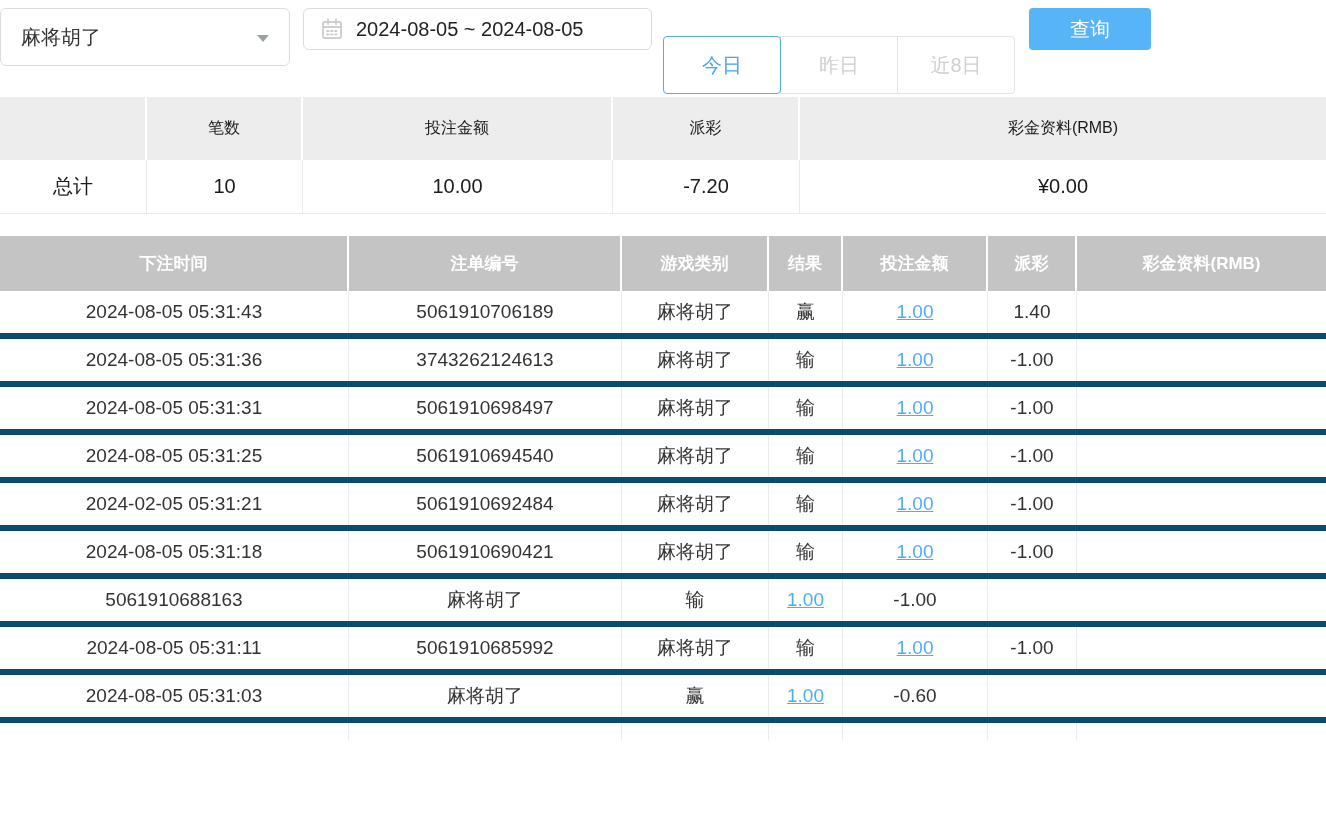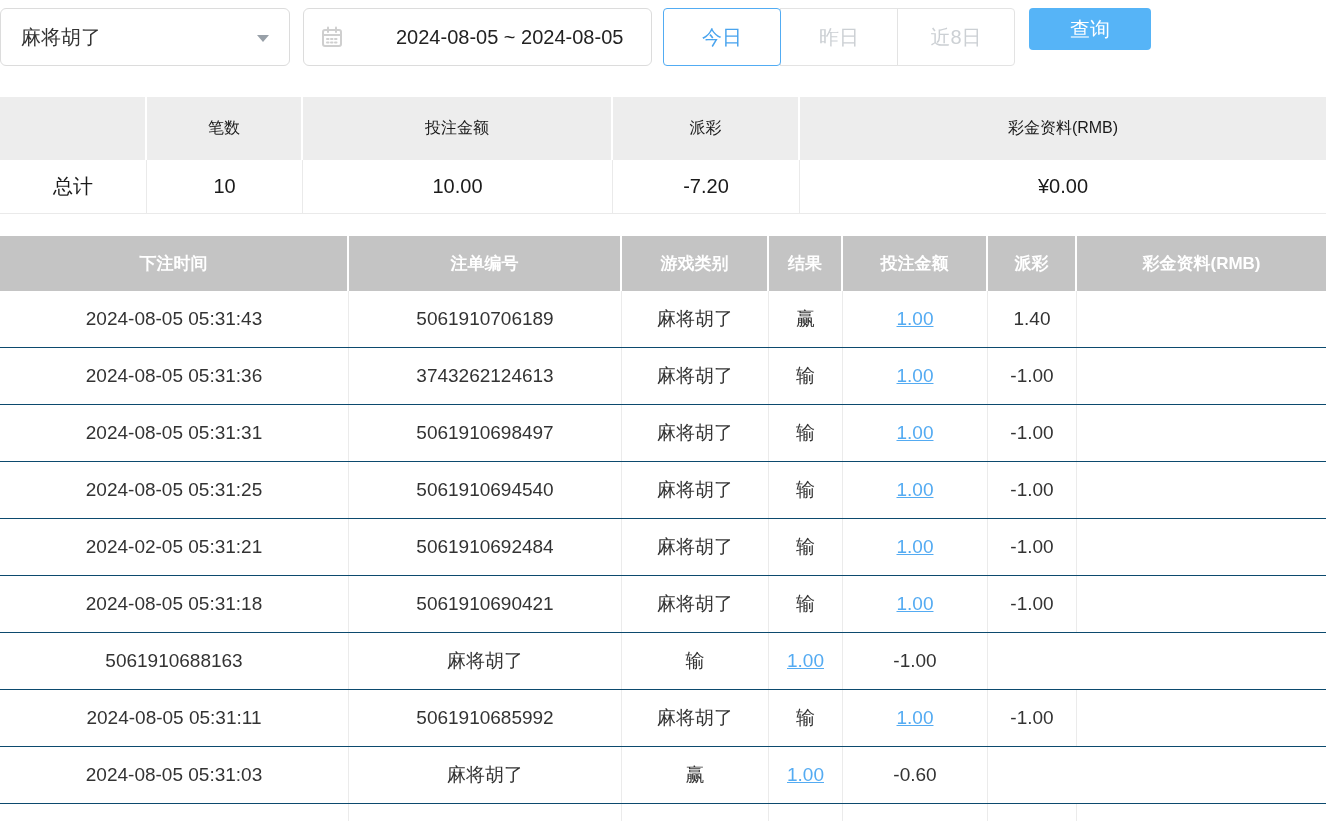--- a/index.html
+++ b/index.html
@@ -9,30 +9,30 @@
   
   .topbar { position:absolute; left:0; top:8px; width:1326px; height:58px; display:flex; }
   .select-box {
     width:290px; height:58px; border:1px solid #dcdcdc; border-radius:6px; background:#fff;
     display:flex; align-items:center; justify-content:space-between;
     padding:0 20px; font-size:20px; color:#333; cursor:pointer;
   }
   .caret-down { width:0; height:0; border-left:6px solid transparent; border-right:6px solid transparent;
     border-top:7px solid #98a0a8; margin-top:2px; }
   .date-box {
-    margin-left:13px; width:349px; height:58px; border:1px solid #dcdcdc; border-radius:6px;
-    display:flex; align-items:center; padding:0 16px; cursor:pointer;gap:40px;
+    margin-left:13px; width:349px; height:42px; border:1px solid #dcdcdc; border-radius:6px;
+    display:flex; align-items:center; padding:0 16px; cursor:pointer;
   }
   .date-box .cal { flex:0 0 auto; margin-right:12px; display:flex; }
   .date-box .date-text { font-size:20px; color:#222; white-space:nowrap; }
 
   .range-group { margin-left:11px; display:flex; height:58px; }
   .range-btn {
     width:118px; height:58px; background:#fff; font-size:20px; text-align:center;
-    border:1px solid #e3e3e3; color:#ccd0d4; cursor:pointer; line-height:56px;
+    border:1px solid #e3e3e3; color:#ccd0d4; cursor:pointer; line-height:56px;margin-top:28px;
   }
   .range-btn + .range-btn { margin-left:-1px; }
   .range-btn.first { border-radius:4px 0 0 4px; }
   .range-btn.last  { border-radius:0 4px 4px 0; }
   .range-btn.active {
     border:1px solid #52acf3; color:#4aa4ee; border-radius:4px; position:relative; z-index:2;
   }
   .query-btn {
     margin-left:14px; width:122px; height:42px; background:#56b4f7; color:#fff;
     font-size:20px; border:none; border-radius:4px; cursor:pointer;
@@ -50,21 +50,21 @@
     font-size:20px; color:#1a1a1a; background:#fff; }
   .sum-row .cell:last-child { border-right:none; }
 
   
   .bet-table { position:absolute; left:0; top:236px; width:1326px; }
   .grid7 { display:grid; grid-template-columns:349px 273px 147px 74px 145px 89px 1fr; }
   .thead { height:55px; background:#c4c4c4; }
   .thead .th { border-right:2px solid #fff; background:#c4c4c4; display:flex; align-items:center;
     justify-content:center; color:#fff; font-weight:bold; font-size:17px; }
   .thead .th:last-child { border-right:none; }
-  .tr { height:57px; border-bottom:1px solid #0c4a6e; }
+  .tr { height:48px; border-bottom:6px solid #0c4a6e; }
   .tr .td { border-right:1px solid #ebebeb; display:flex; align-items:center; justify-content:center;
     font-size:19px; color:#333; background:#fff; }
   .tr .td:last-child { border-right:none; }
   .tr.partial { height:17px; border-bottom:none; }
   .bet-link { color:#54abf2; text-decoration:underline; cursor:pointer; }
   .neg { color:#f56c6c; }
 </style>
 </head>
 <body>
 

